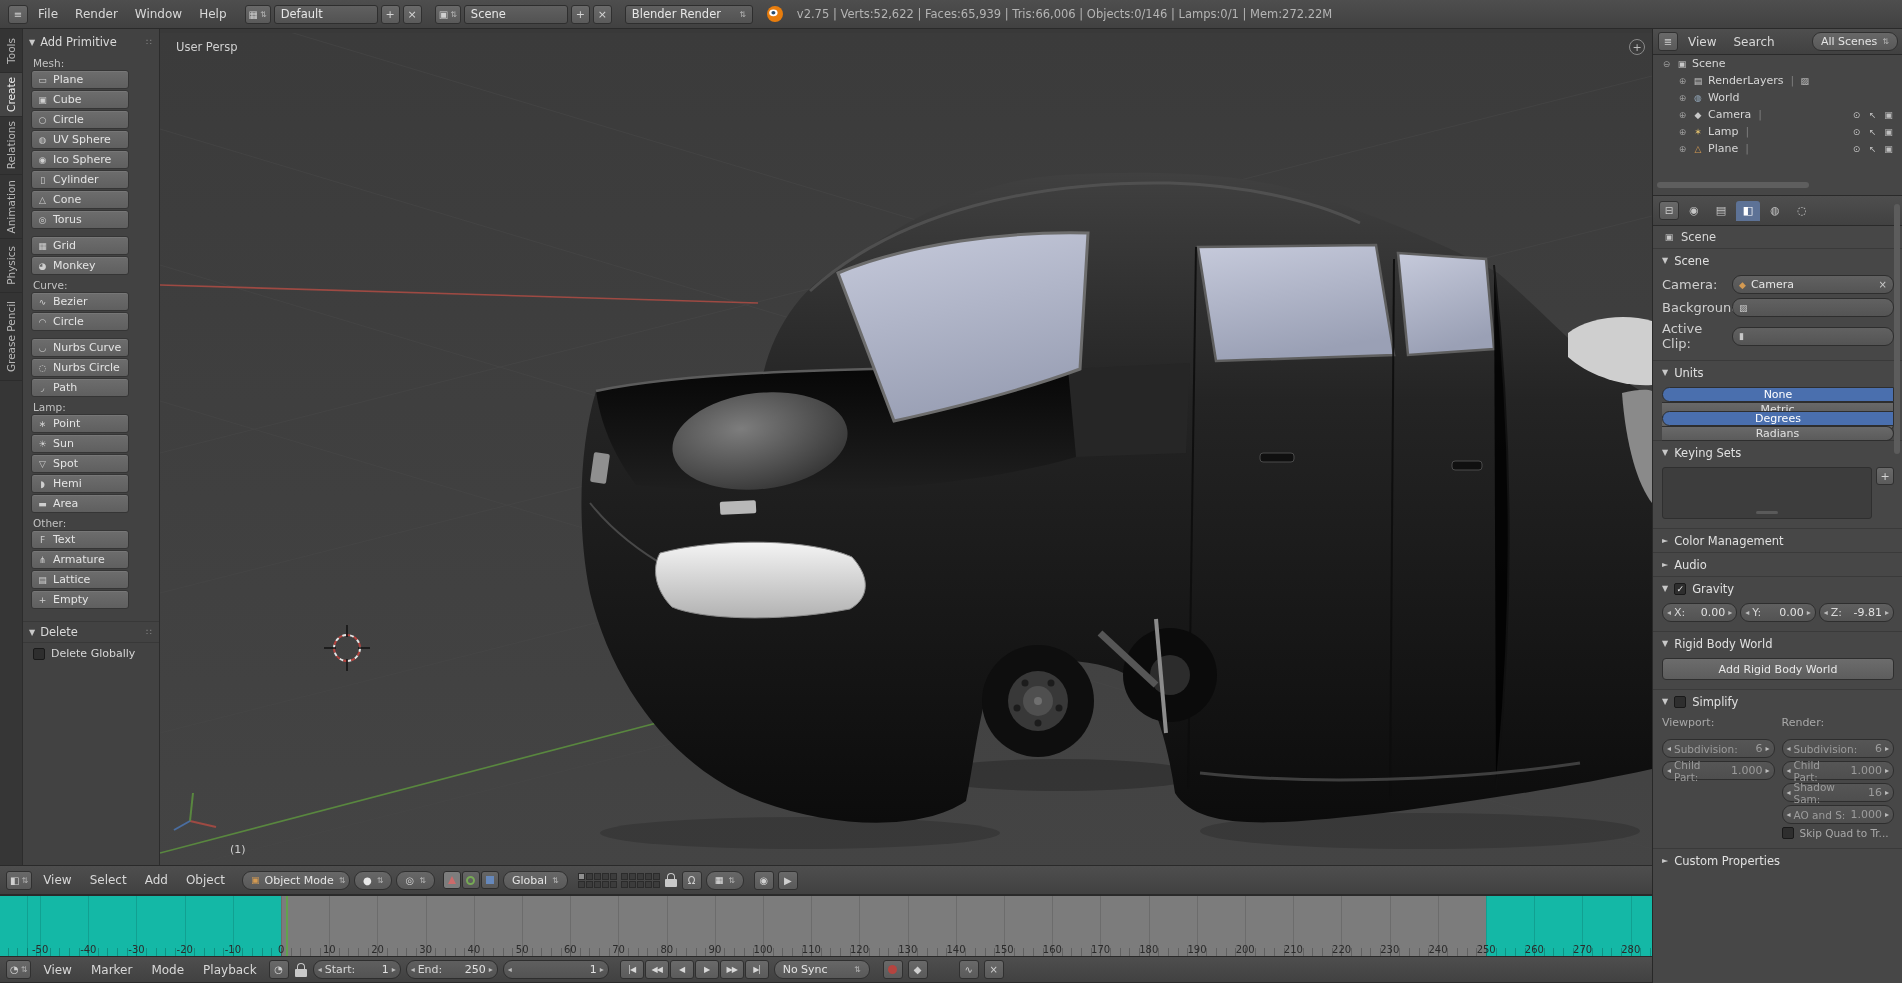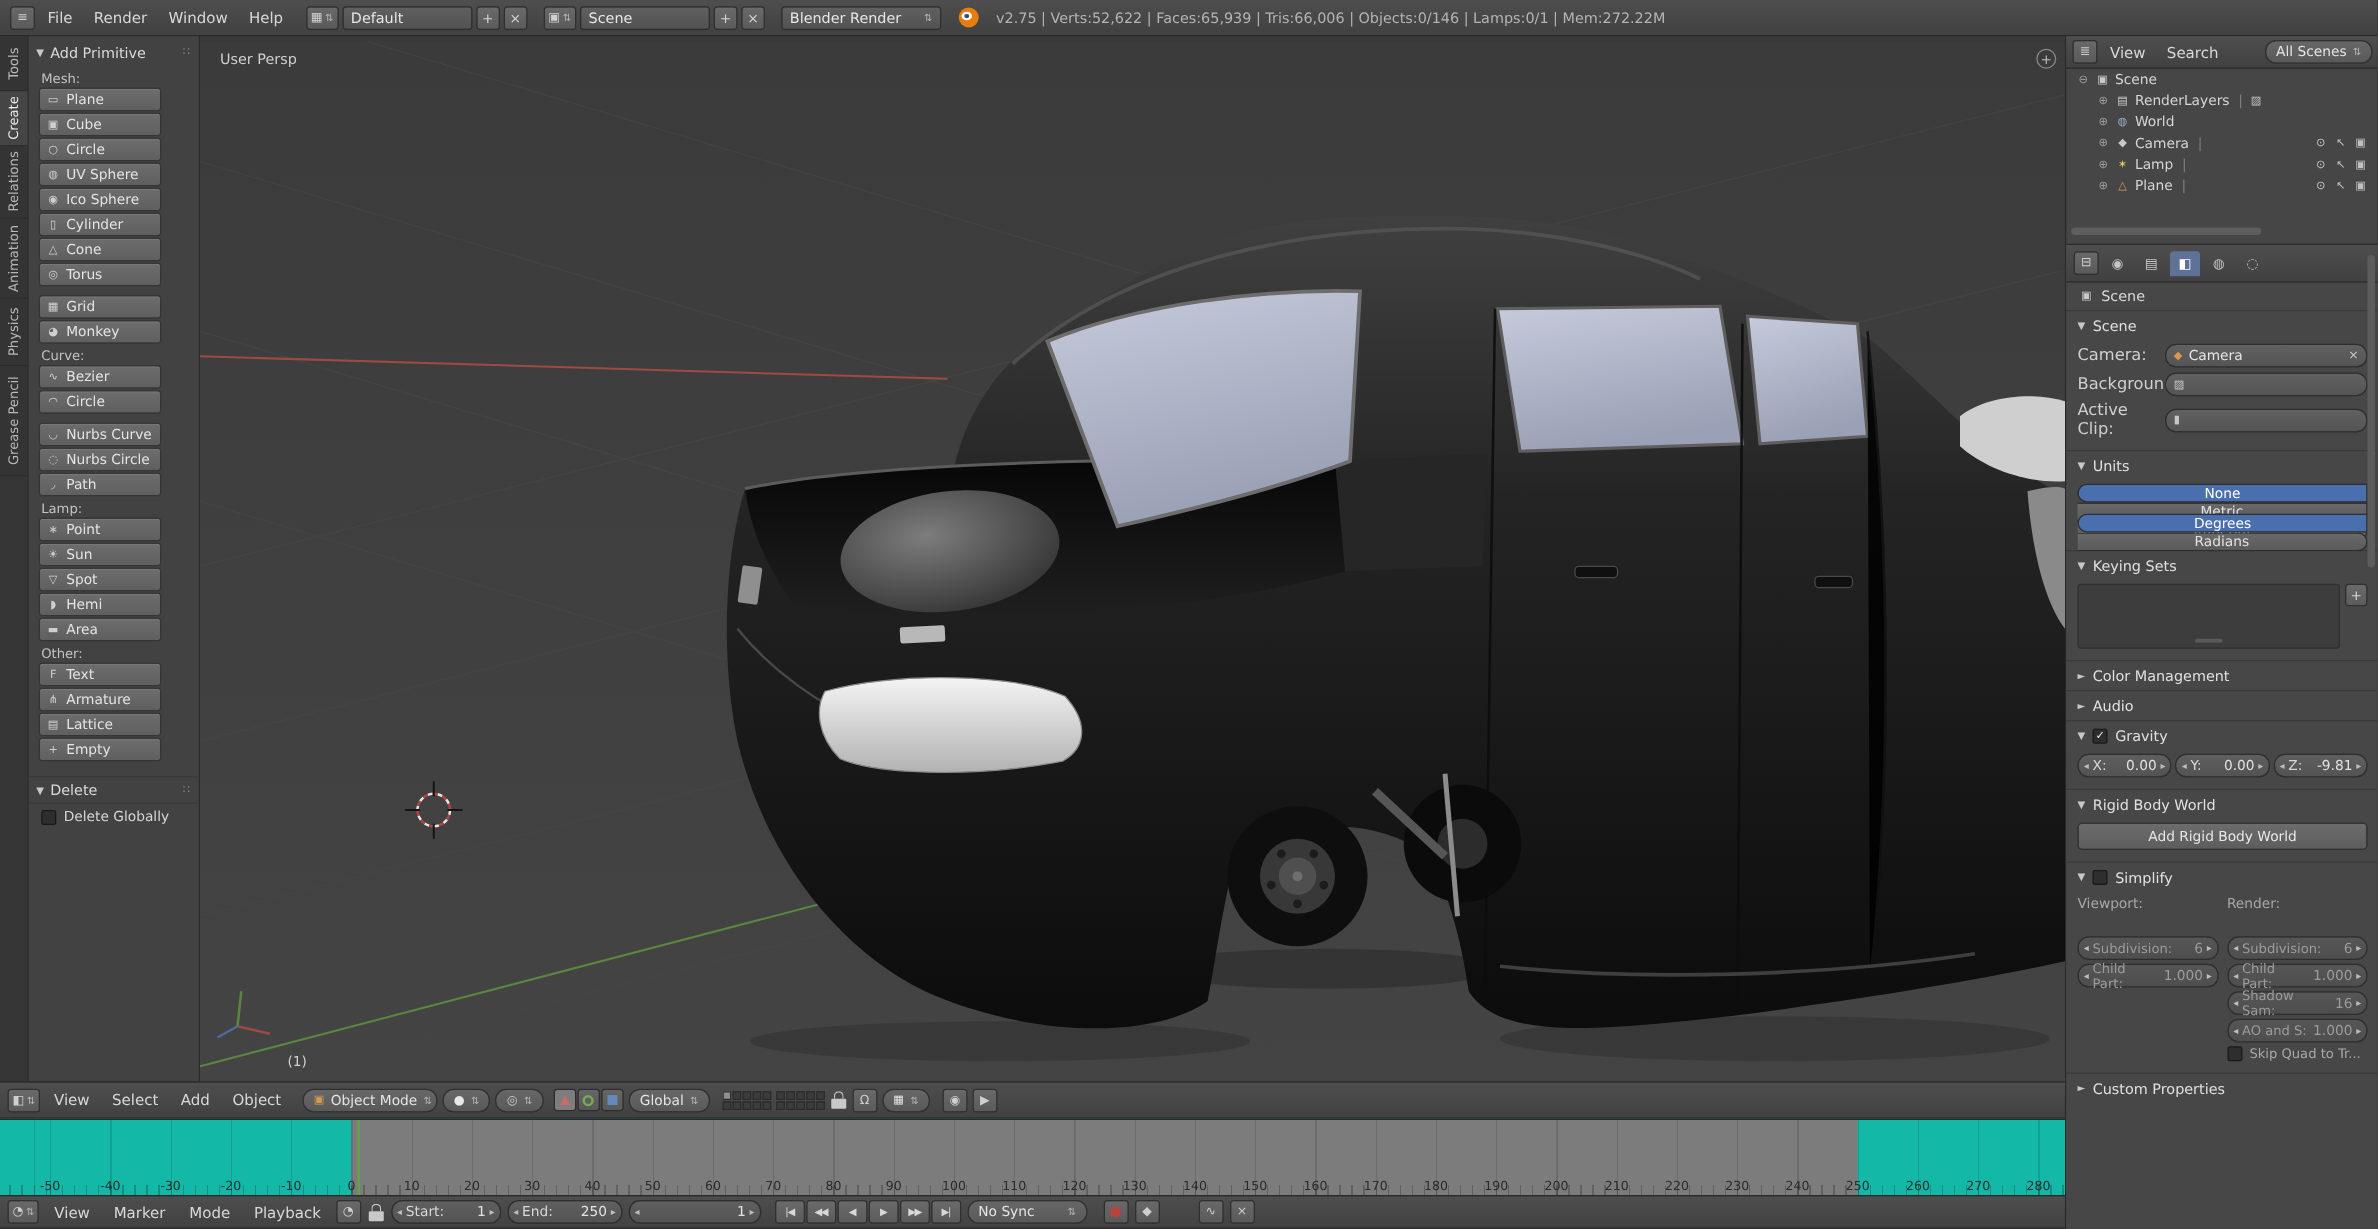--- a/index.html
+++ b/index.html
@@ -79,21 +79,21 @@
   .segbtn { flex:1; display:flex; align-items:center; justify-content:center; background:linear-gradient(#696969,#5b5b5b);
             border:1px solid #2e2e2e; border-left-width:0; font-size:11px; color:#e2e2e2; cursor:pointer; }
   .segbtn:first-child { border-left-width:1px; border-radius:9px 0 0 9px; }
   .segbtn:last-child { border-radius:0 9px 9px 0; }
   .segbtn.active { background:var(--accent); color:#fff; }
   .listbox { flex:1; height:52px; background:#3d3d3d; border:1px solid #2f2f2f; border-radius:3px; position:relative; }
   .listbox::after { content:""; position:absolute; bottom:4px; left:50%; width:22px; height:3px; margin-left:-11px; background:#5a5a5a; border-radius:2px; }
   .bigbtn { height:22px; display:flex; align-items:center; justify-content:center; background:linear-gradient(#6c6c6c,#5d5d5d);
             border:1px solid #2e2e2e; border-radius:4px; font-size:11px; color:#e8e8e8; cursor:pointer; }
   .scol { flex:1; display:flex; flex-direction:column; gap:3px; min-width:0; }
-  .collabel { font-size:11px; color:#a8a8a8; margin-bottom:17px; }
+  .collabel { font-size:11px; color:#a8a8a8; margin-bottom:7px; }
   
   .mbtn { width:18px; height:18px; background:linear-gradient(#666,#585858); border:1px solid #2e2e2e;
           display:flex; align-items:center; justify-content:center; border-radius:3px; cursor:pointer; }
   .mbtn.active { background:#7d7d7d; }
   .mx { border-left:4px solid transparent; border-right:4px solid transparent; border-bottom:8px solid #cc6a6a; }
   .my { width:9px; height:9px; border:2px solid #77aa55; border-radius:50%; }
   .mz { width:8px; height:8px; background:#6688bb; }
   .lgrp { display:grid; grid-template-columns:repeat(5,7px); grid-auto-rows:7px; gap:1px; }
   .lay { background:#3c3c3c; border:1px solid #2b2b2b; cursor:pointer; }
   .lay.on { background:#8f8f8f; }

